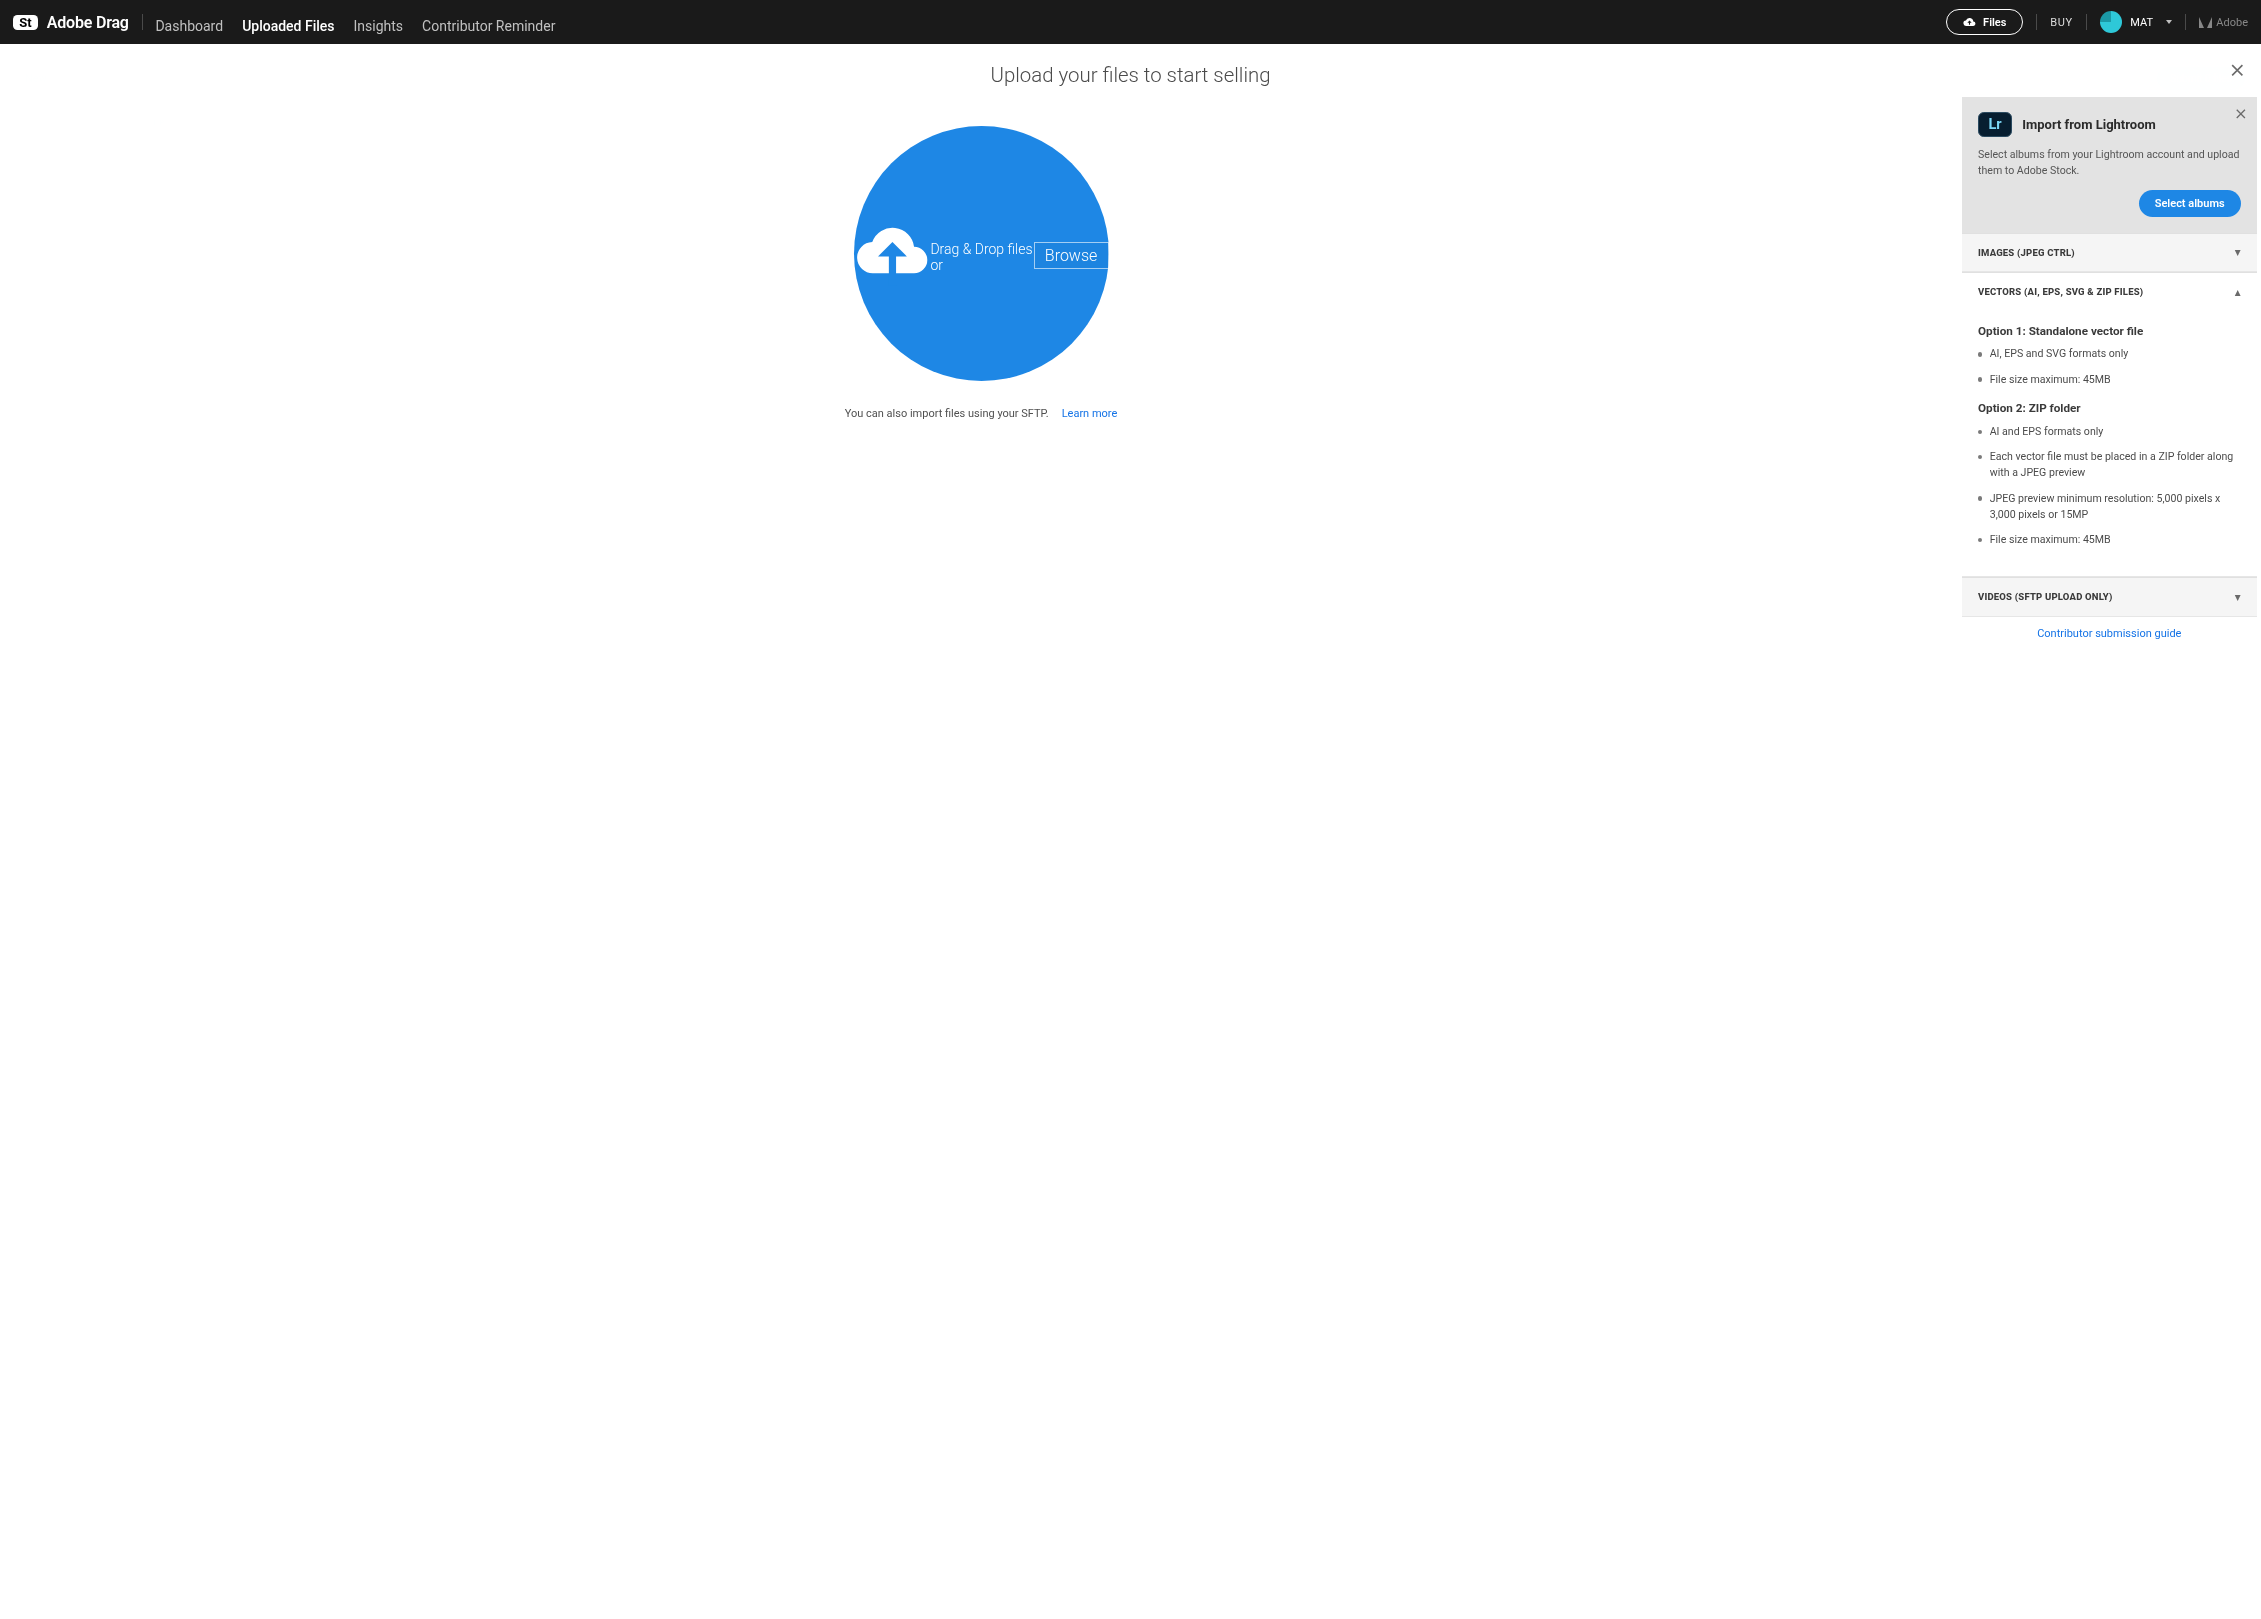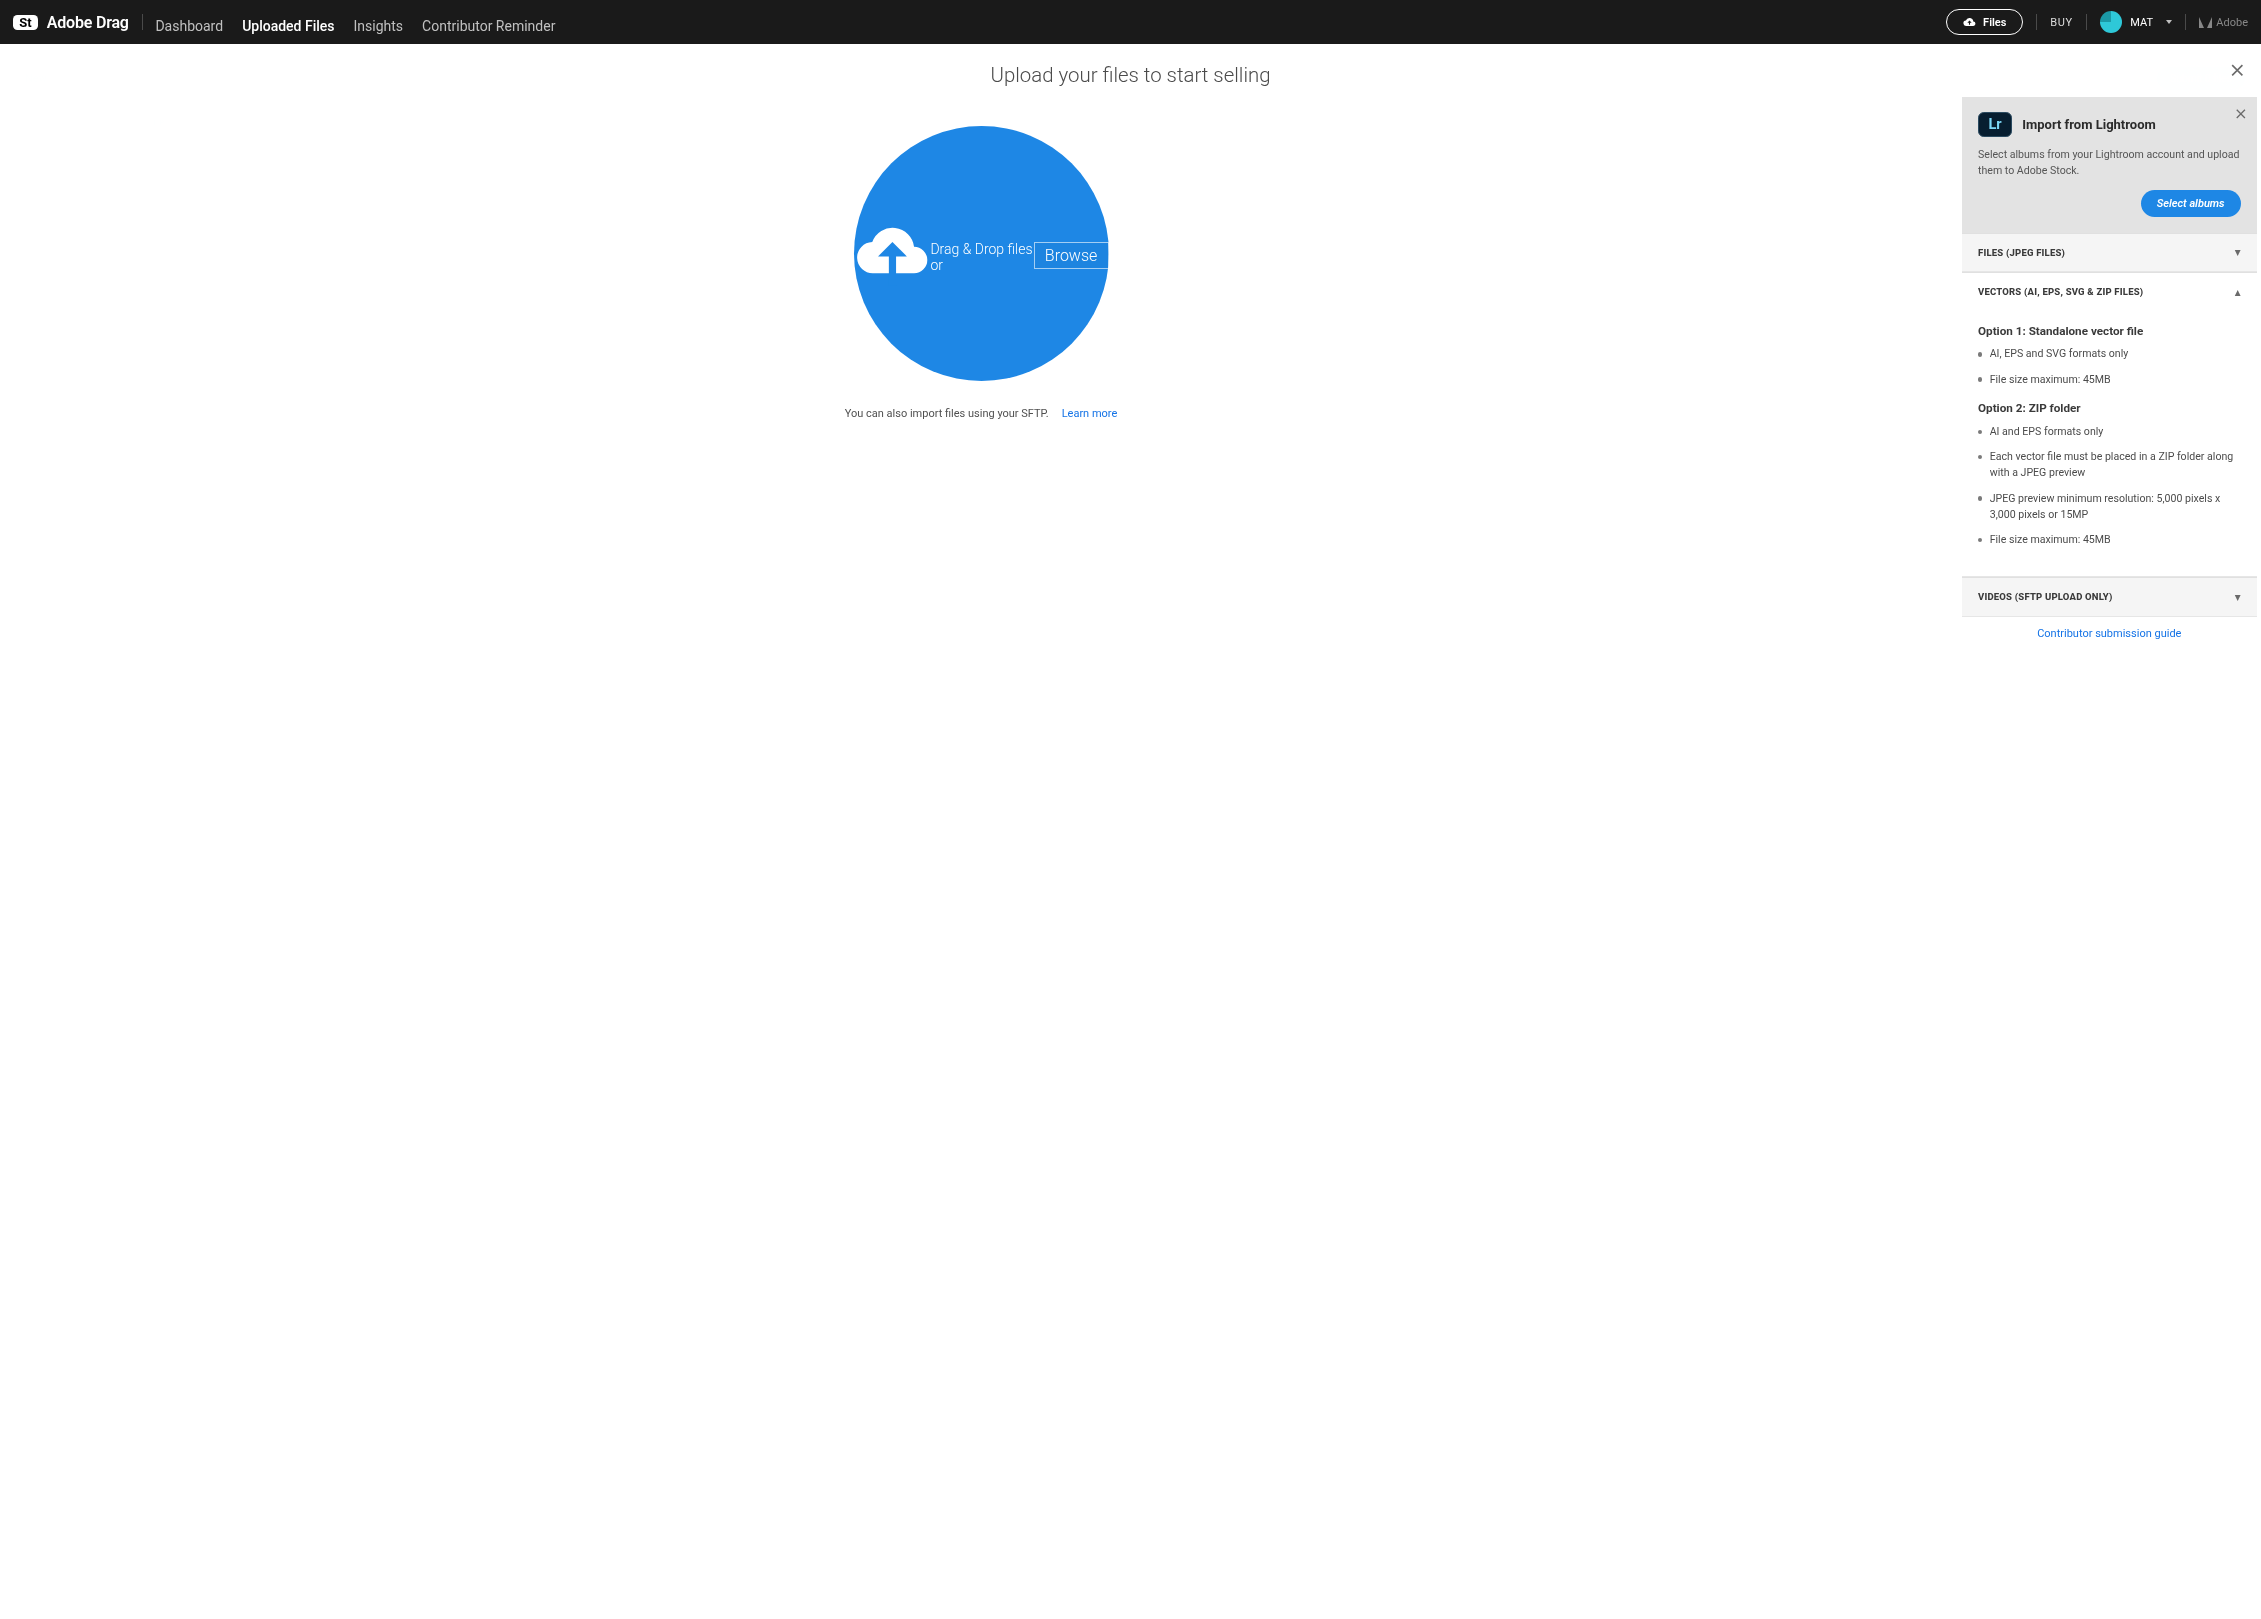--- a/index.html
+++ b/index.html
@@ -167,21 +167,21 @@
   }
   .lr-head { display:flex; align-items:center; gap:10.2px; margin-bottom:10.2px;}
   .lr-icon {
     width:34px;height:25px;border-radius:5.8px;
     background:#071e30; color:#7cd8f7;
     display:flex;align-items:center;justify-content:center;
     font-weight:700; font-size:14.6px; border:0.7px solid #2a4a60;
   }
   .lr-title { font-size:13px; font-weight:700; color:#2b2b2b;}
   .lr-desc { color:#555; font-size:10.6px; line-height:1.5; margin-bottom: 11.7px;}
-  .lr-btn-row { display:flex; justify-content:flex-end;font-style:italic;}
+  .lr-btn-row { display:flex; justify-content:flex-end;}
   .lr-btn {
     background:#1e87e5; color:#fff; border-radius:16px;
     padding: 6.6px 16px; font-size:11px; font-weight:600; cursor:pointer;
   }
 
   .accordion {
     border-bottom:0.7px solid #e6e6e6;
   }
   .acc-head {
     display:flex; align-items:center; justify-content:space-between;
@@ -331,21 +331,21 @@
             <div class="lr-title">Import from Lightroom</div>
           </div>
           <div class="lr-desc">Select albums from your Lightroom account and upload them to Adobe Stock.</div>
           <div class="lr-btn-row">
             <div class="lr-btn">Select albums</div>
           </div>
         </div>
 
         <div class="accordion">
           <div class="acc-head">
-            <span class="acc-title">FILES (JPEG FILES)</span>
+            <span class="acc-title">IMAGES (JPEG CTRL)</span>
             <span class="chev">▾</span>
           </div>
         </div>
 
         <div class="accordion">
           <div class="acc-head open">
             <span class="acc-title">VECTORS (AI, EPS, SVG &amp; ZIP FILES)</span>
             <span class="chev">▴</span>
           </div>
           <div class="acc-body">

